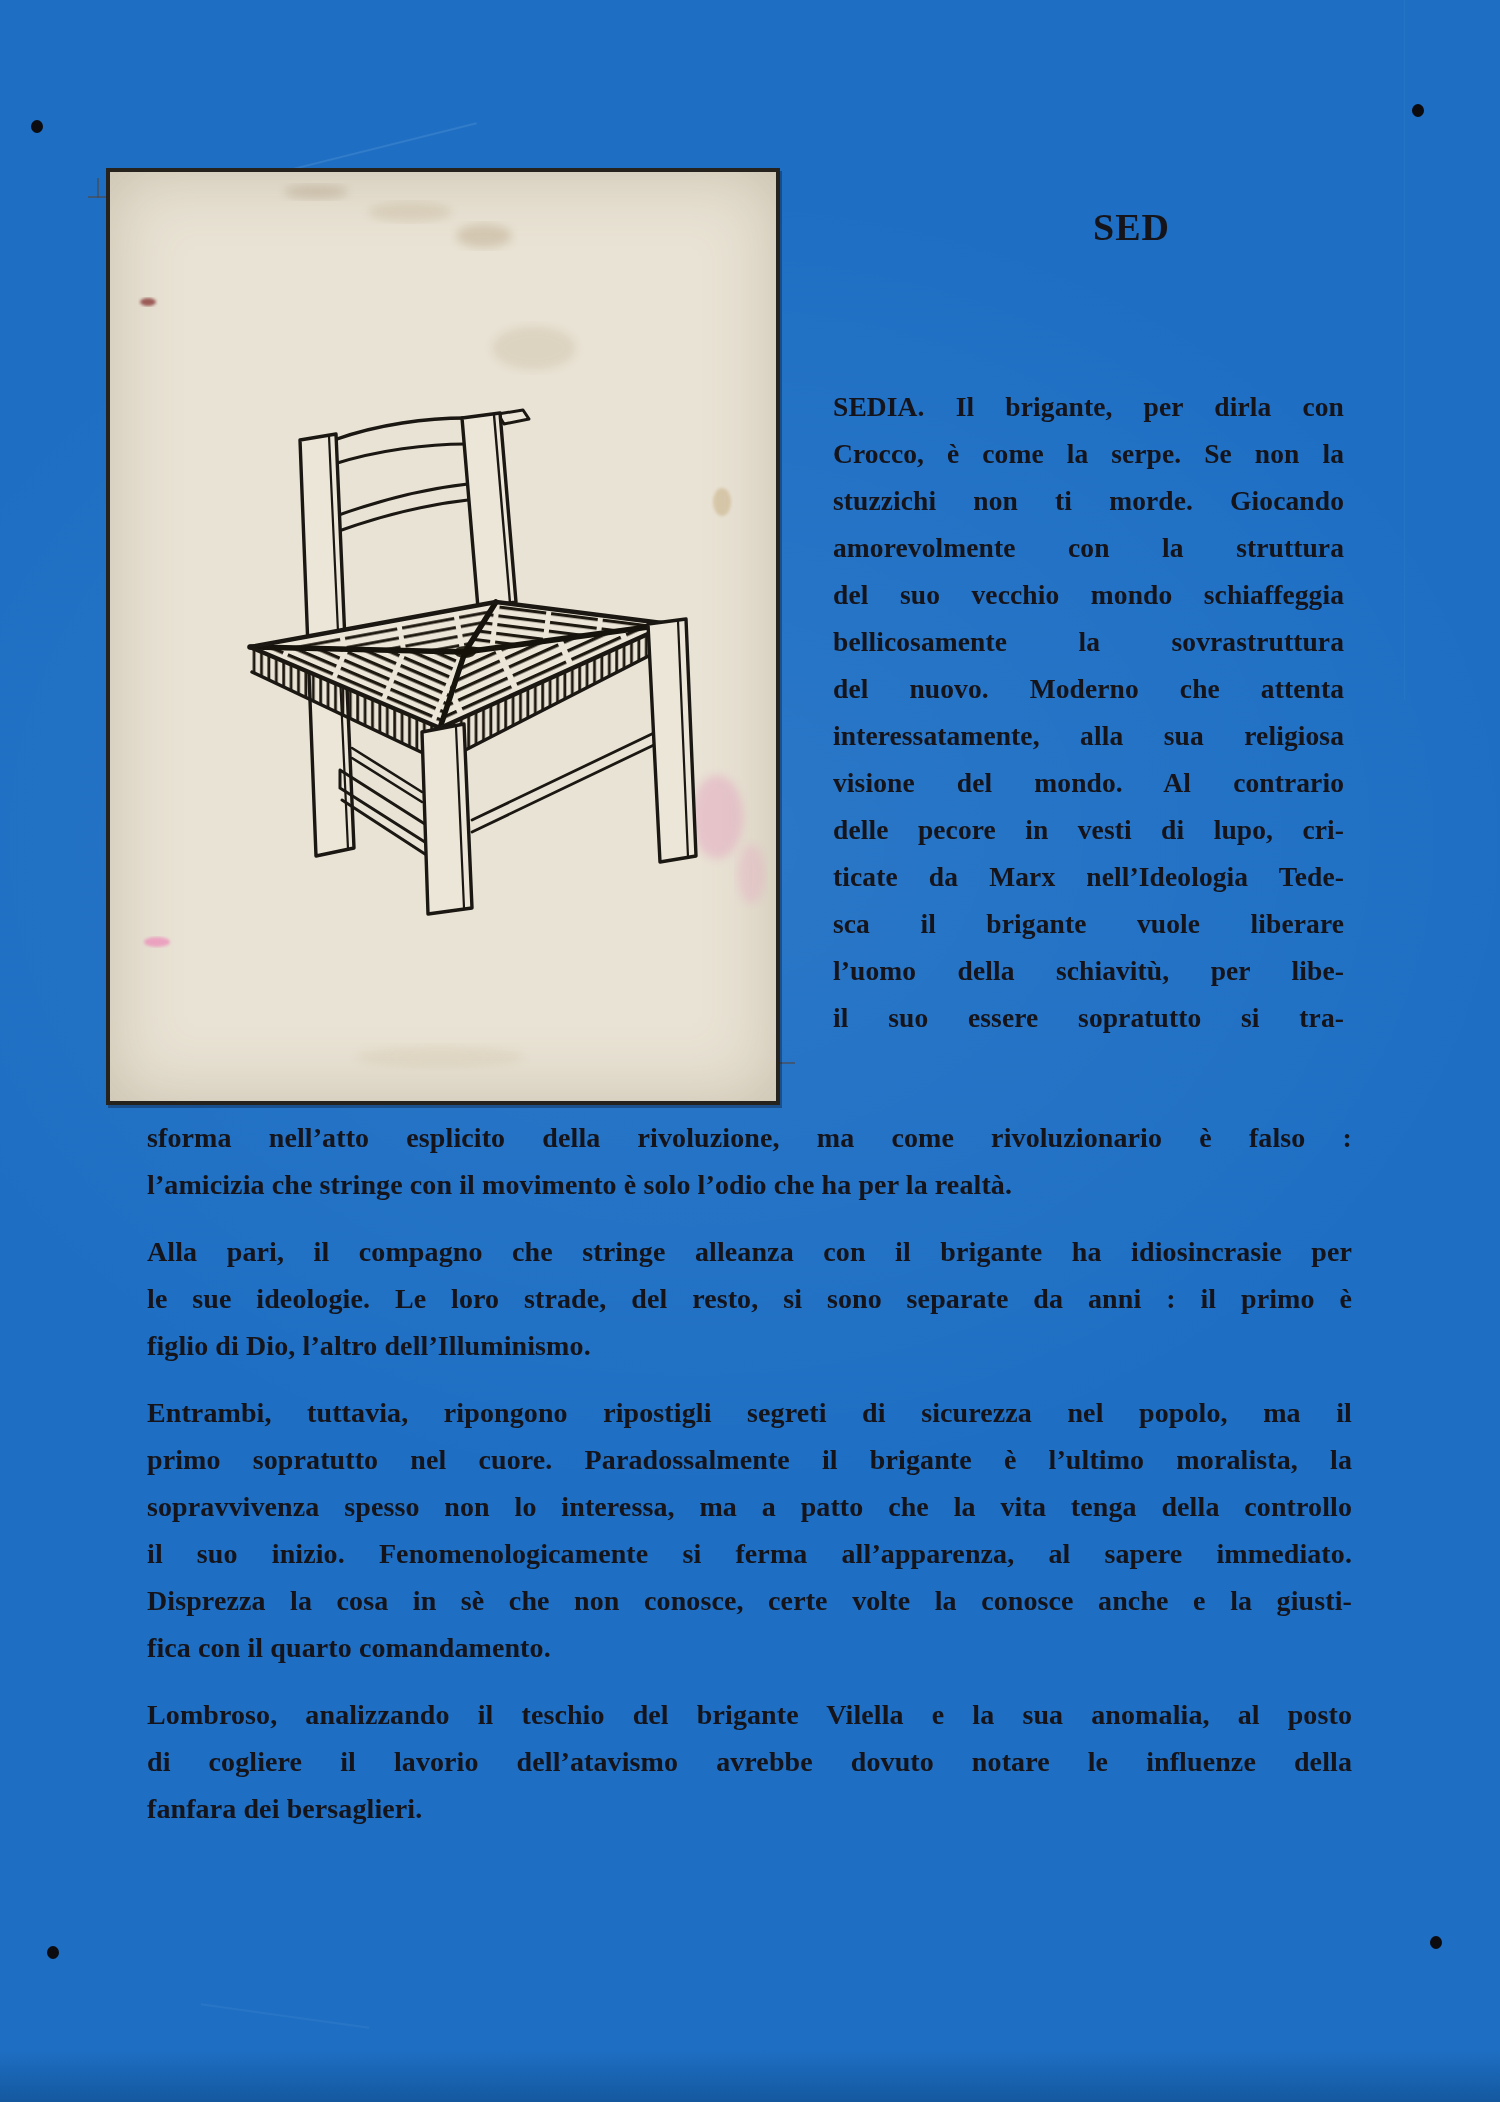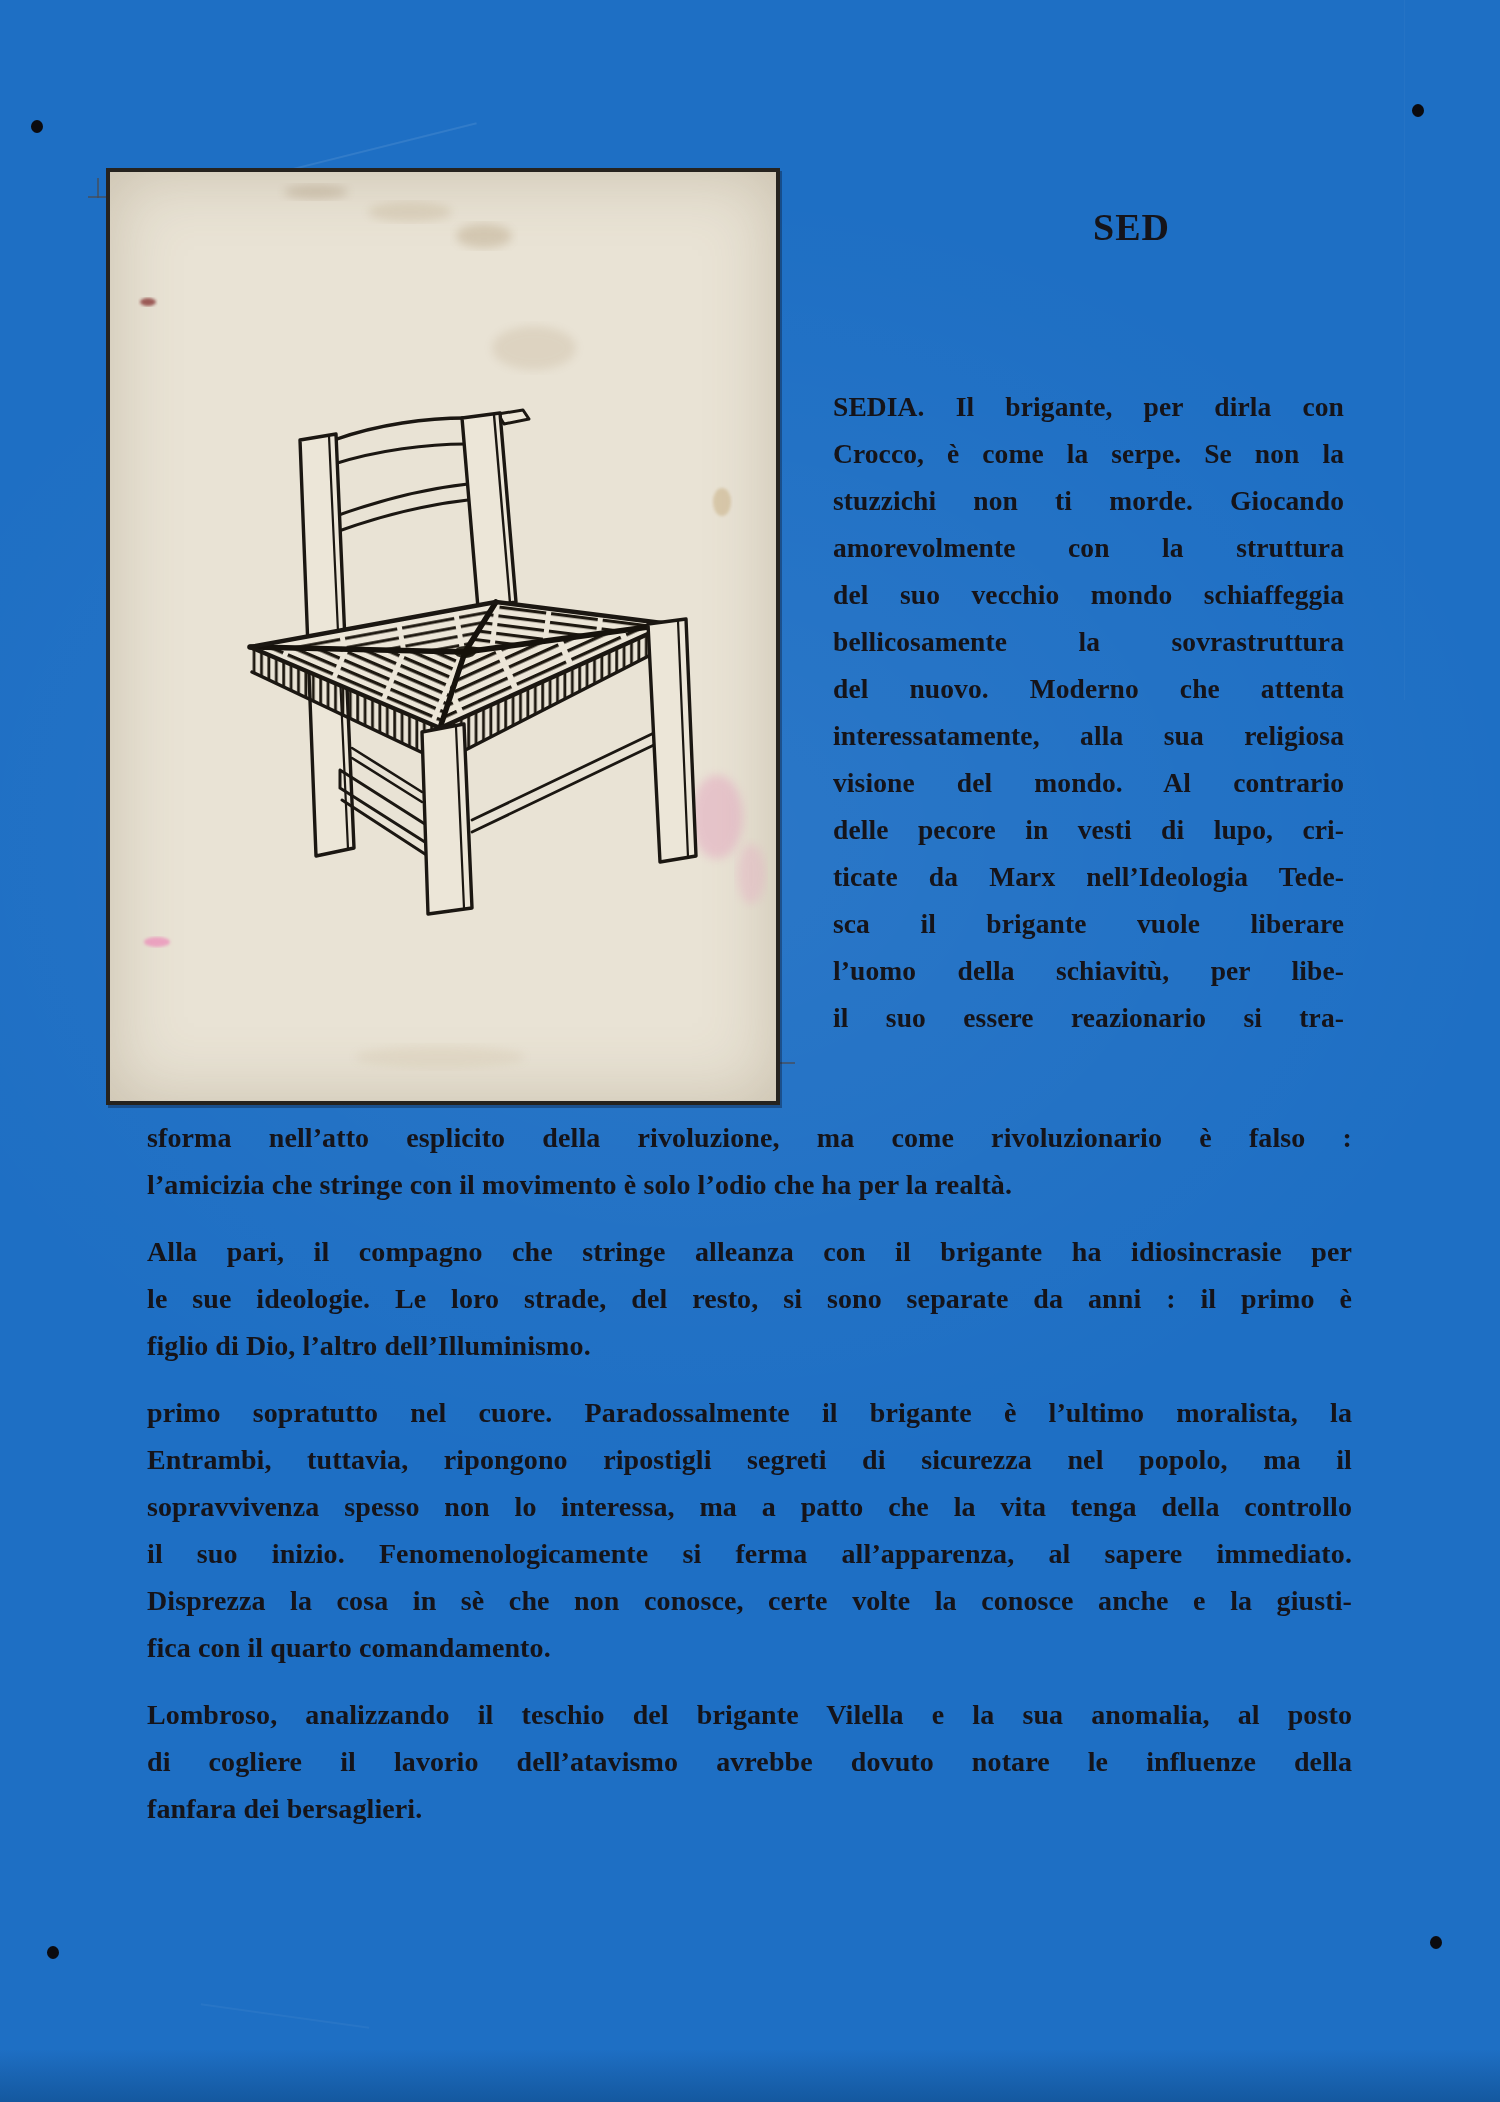--- a/index.html
+++ b/index.html
@@ -159,36 +159,36 @@
     <div class="line">amorevolmente con la struttura</div>
     <div class="line">del suo vecchio mondo schiaffeggia</div>
     <div class="line">bellicosamente la sovrastruttura</div>
     <div class="line">del nuovo. Moderno che attenta</div>
     <div class="line">interessatamente, alla sua religiosa</div>
     <div class="line">visione del mondo. Al contrario</div>
     <div class="line">delle pecore in vesti di lupo, cri-</div>
     <div class="line">ticate da Marx nell’Ideologia Tede-</div>
     <div class="line">sca il brigante vuole liberare</div>
     <div class="line">l’uomo della schiavitù, per libe-</div>
-    <div class="line">il suo essere reazionario si tra-</div>
+    <div class="line">il suo essere sopratutto si tra-</div>
   </div>
 
 <div class="full-text">
   <div class="para">
       <div class="line">sforma nell’atto esplicito della rivoluzione, ma come rivoluzionario è falso :</div>
       <div class="line last">l’amicizia che stringe con il movimento è solo l’odio che ha per la realtà.</div>
     </div>
   <div class="para">
       <div class="line">Alla pari, il compagno che stringe alleanza con il brigante ha idiosincrasie per</div>
       <div class="line">le sue ideologie. Le loro strade, del resto, si sono separate da anni : il primo è</div>
       <div class="line last">figlio di Dio, l’altro dell’Illuminismo.</div>
     </div>
   <div class="para">
+      <div class="line">Entrambi, tuttavia, ripongono ripostigli segreti di sicurezza nel popolo, ma il</div>
       <div class="line">primo sopratutto nel cuore. Paradossalmente il brigante è l’ultimo moralista, la</div>
-      <div class="line">Entrambi, tuttavia, ripongono ripostigli segreti di sicurezza nel popolo, ma il</div>
       <div class="line">sopravvivenza spesso non lo interessa, ma a patto che la vita tenga della controllo</div>
       <div class="line">il suo inizio. Fenomenologicamente si ferma all’apparenza, al sapere immediato.</div>
       <div class="line">Disprezza la cosa in sè che non conosce, certe volte la conosce anche e la giusti-</div>
       <div class="line last">fica con il quarto comandamento.</div>
     </div>
   <div class="para">
       <div class="line">Lombroso, analizzando il teschio del brigante Vilella e la sua anomalia, al posto</div>
       <div class="line">di cogliere il lavorio dell’atavismo avrebbe dovuto notare le influenze della</div>
       <div class="line last">fanfara dei bersaglieri.</div>
     </div>

